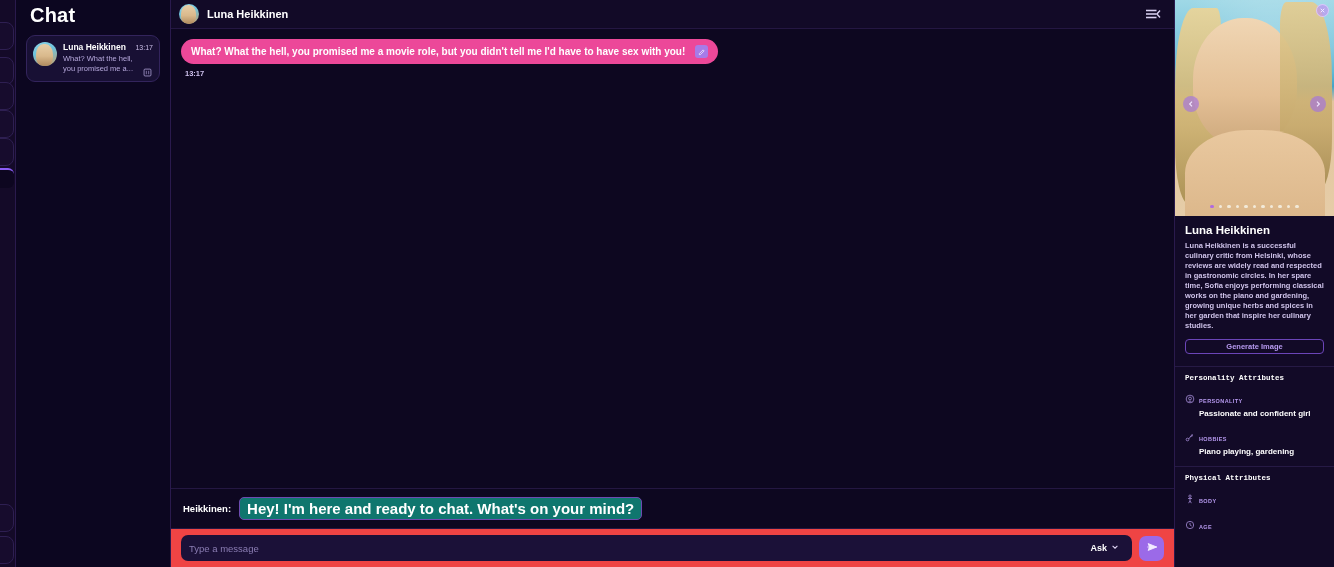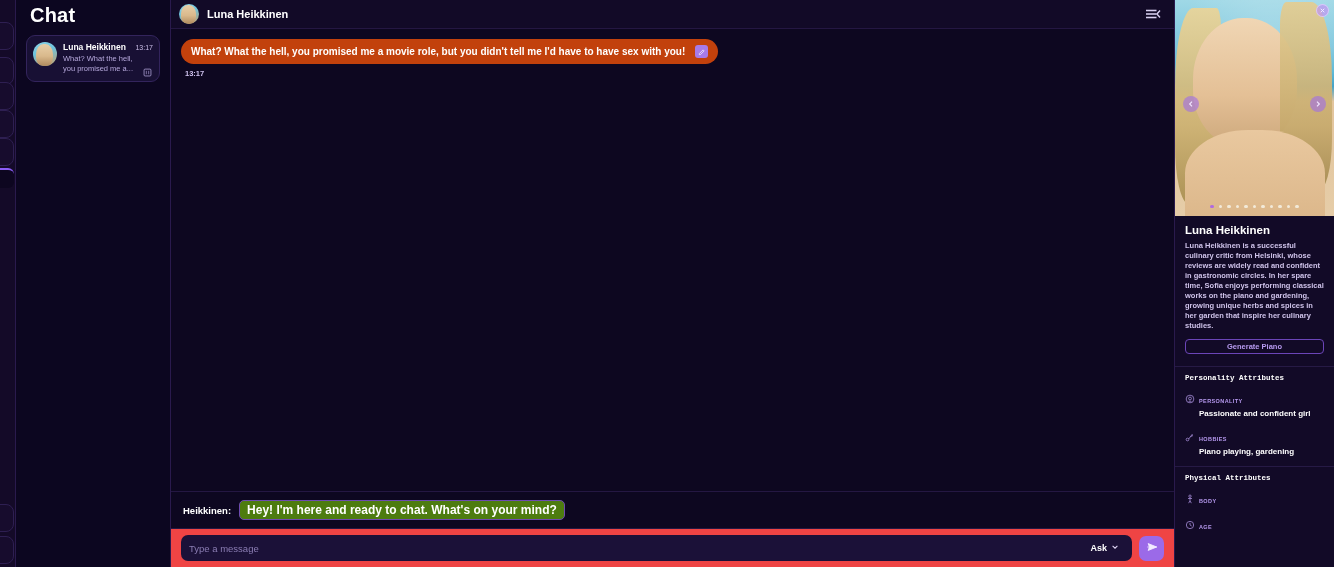--- a/index.html
+++ b/index.html
@@ -92,43 +92,43 @@
     content: ""; position: absolute; left: 2px; top: 1px;
     width: 15px; height: 19px; border-radius: 45% 45% 40% 40%;
     background: linear-gradient(180deg,#e8cfa8 0%,#d9b98c 55%,#b08a5e 100%);
   }
   .hdr-name { color: #ffffff; font-size: 11px; font-weight: bold; }
   .hdr-menu { margin-left: auto; width: 18px; height: 14px; cursor: pointer; }
 
   .messages { flex: 1; padding: 10px 10px 0 10px; overflow: hidden; }
   .msg-row { display: flex; flex-direction: column; align-items: flex-start; }
   .bubble {
-    background: #c2410c; color: #1b0f33;
+    background: #ec4899; color: #1b0f33;
     border-radius: 14px; padding: 6px 10px;
     font-size: 10px; font-weight: bold;
     display: flex; align-items: center; gap: 10px;
     max-width: 92%;
   }
   .bubble-text { color: #ffffff; }
   .bubble-edit {
     width: 13px; height: 13px; border-radius: 3px;
     background: #a77be8; flex: 0 0 13px;
     display: flex; align-items: center; justify-content: center;
   }
   .msg-time { color: #cfc2ee; font-size: 7.5px; font-weight: bold; margin: 5px 0 0 4px; }
 
   .suggestion-bar {
     display: flex; align-items: center; gap: 8px;
     padding: 8px 12px; border-top: 1px solid #241742;
   }
   .suggestion-label { color: #ffffff; font-size: 9.5px; font-weight: bold; }
   .suggestion-chip {
     border: 1px solid #6d4ab0; border-radius: 5px;
-    padding: 2px 7px; color: #ffffff; font-size: 12px; font-weight: bold;
-    background: #4d7c0f;
+    padding: 2px 7px; color: #ffffff; font-size: 15px; font-weight: bold;
+    background: #0f766e;
   }
   .composer {
     height: 39px; display: flex; align-items: center; gap: 7px;
     padding: 0 10px; background: #ef4444; border-top: 1px solid #241742;
   }
   .input-wrap {
     flex: 1; height: 26px; background: #1b1138; border-radius: 7px;
     display: flex; align-items: center; padding: 0 8px;
   }
   .msg-input {
@@ -356,22 +356,22 @@
         <span class="dot"></span>
         <span class="dot"></span>
         <span class="dot"></span>
         <span class="dot"></span>
         <span class="dot"></span>
       </div>
     </div>
 
     <div class="pinfo">
       <div class="pname">Luna Heikkinen</div>
-      <div class="pdesc">Luna Heikkinen is a successful culinary critic from Helsinki, whose reviews are widely read and confident in gastronomic circles. In her spare time, Sofia enjoys performing classical works on the piano and gardening, growing unique herbs and spices in her garden that inspire her culinary studies.</div>
-      <div class="gen-btn">Generate Piano</div>
+      <div class="pdesc">Luna Heikkinen is a successful culinary critic from Helsinki, whose reviews are widely read and respected in gastronomic circles. In her spare time, Sofia enjoys performing classical works on the piano and gardening, growing unique herbs and spices in her garden that inspire her culinary studies.</div>
+      <div class="gen-btn">Generate Image</div>
     </div>
 
     <div class="sec-divider"></div>
 
     <div class="sec">
       <div class="sec-title">Personality Attributes</div>
       <div class="attr-grid">
 
         <div class="attr">
           <span class="attr-icon">

